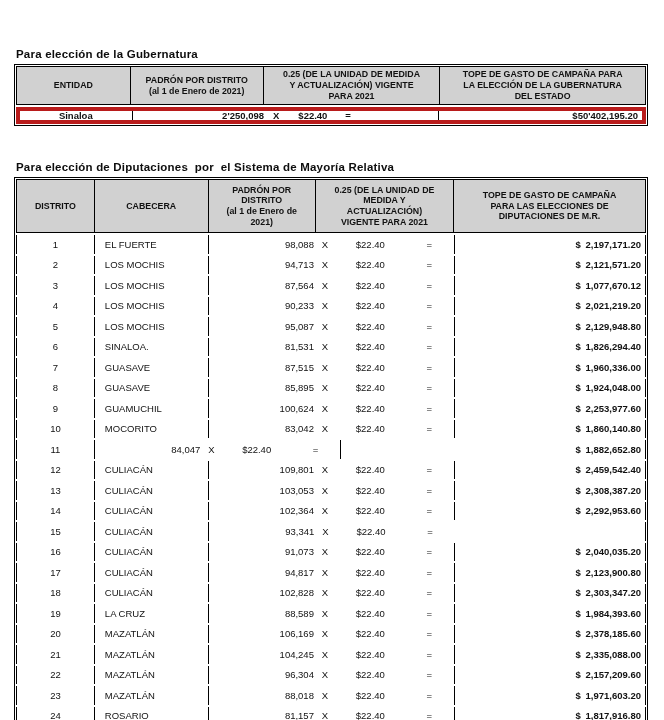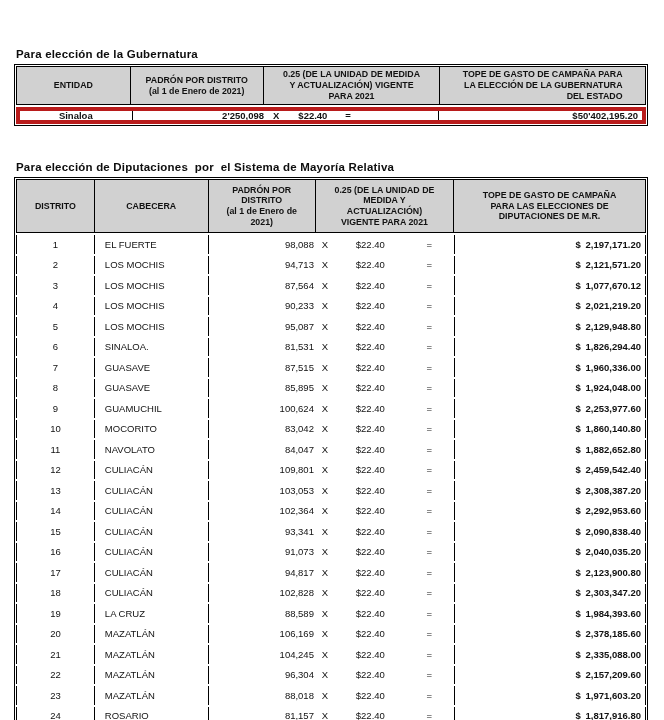--- a/index.html
+++ b/index.html
@@ -27,21 +27,21 @@
   .trow { height:20px; }
 
   .cell { box-sizing:border-box; border-right:1px solid #000; display:flex; align-items:center; overflow:hidden; }
   .cell:last-child { border-right:none; }
   .c-center { justify-content:center; }
   .c-left { padding-left:10px; }
   .money { justify-content:flex-end; padding-right:4px; font-weight:bold; white-space:pre; word-spacing:2px; }
 
   
   .w1-1 { flex:0 0 18.1%; } .w1-2 { flex:0 0 21.2%; } .w1-3 { flex:0 0 28.1%; }
-  .w1-m { flex:0 0 49.3%; } .w1-4 { flex:1;text-align:right; }
+  .w1-m { flex:0 0 49.3%; } .w1-4 { flex:1; }
   
   .w2-1 { flex:0 0 12.4%; } .w2-2 { flex:0 0 18.1%; } .w2-3 { flex:0 0 17.1%; }
   .w2-4 { flex:0 0 22.0%; } .w2-m { flex:0 0 39.2%; } .w2-5 { flex:1; }
 
   
   .merged { display:flex; align-items:center; }
   .s-pad  { flex:0 0 43%; text-align:right; }
   .s-x    { flex:0 0 9%;  text-align:center; }
   .s-uma  { flex:0 0 28%; text-align:center; }
   .s-eq   { flex:0 0 20%; text-align:center; }
@@ -207,21 +207,20 @@
           <div class="cell w2-m merged">
             <span class="s-pad">83,042</span>
             <span class="s-x">X</span>
             <span class="s-uma">$22.40</span>
             <span class="s-eq">=</span>
           </div>
           <div class="cell w2-5 money">$ 1,860,140.80</div>
         </div>
         <div class="brow">
           <div class="cell w2-1 c-center">11</div>
-          <div class="cell w2-2 c-left">NAVOLATO</div>
           <div class="cell w2-m merged">
             <span class="s-pad">84,047</span>
             <span class="s-x">X</span>
             <span class="s-uma">$22.40</span>
             <span class="s-eq">=</span>
           </div>
           <div class="cell w2-5 money">$ 1,882,652.80</div>
         </div>
         <div class="brow">
           <div class="cell w2-1 c-center">12</div>
@@ -258,21 +257,20 @@
         </div>
         <div class="brow">
           <div class="cell w2-1 c-center">15</div>
           <div class="cell w2-2 c-left">CULIACÁN</div>
           <div class="cell w2-m merged">
             <span class="s-pad">93,341</span>
             <span class="s-x">X</span>
             <span class="s-uma">$22.40</span>
             <span class="s-eq">=</span>
           </div>
-          <div class="cell w2-5 money">$ 2,090,838.40</div>
         </div>
         <div class="brow">
           <div class="cell w2-1 c-center">16</div>
           <div class="cell w2-2 c-left">CULIACÁN</div>
           <div class="cell w2-m merged">
             <span class="s-pad">91,073</span>
             <span class="s-x">X</span>
             <span class="s-uma">$22.40</span>
             <span class="s-eq">=</span>
           </div>

